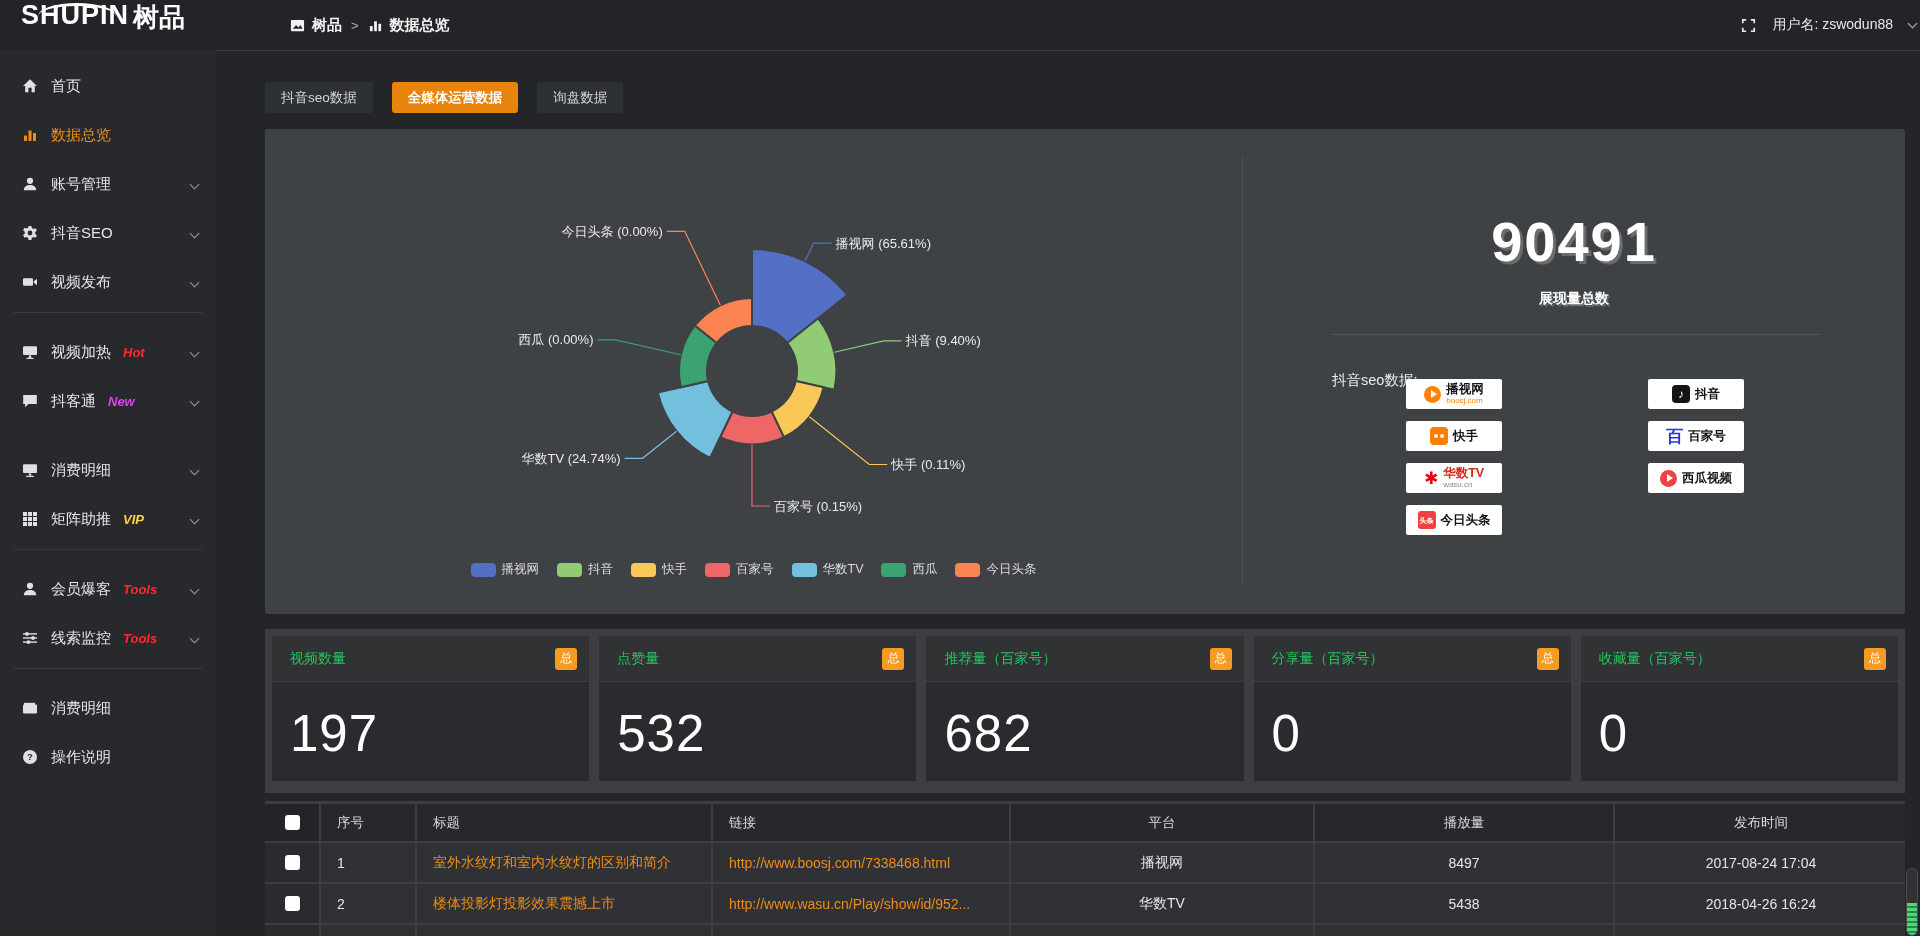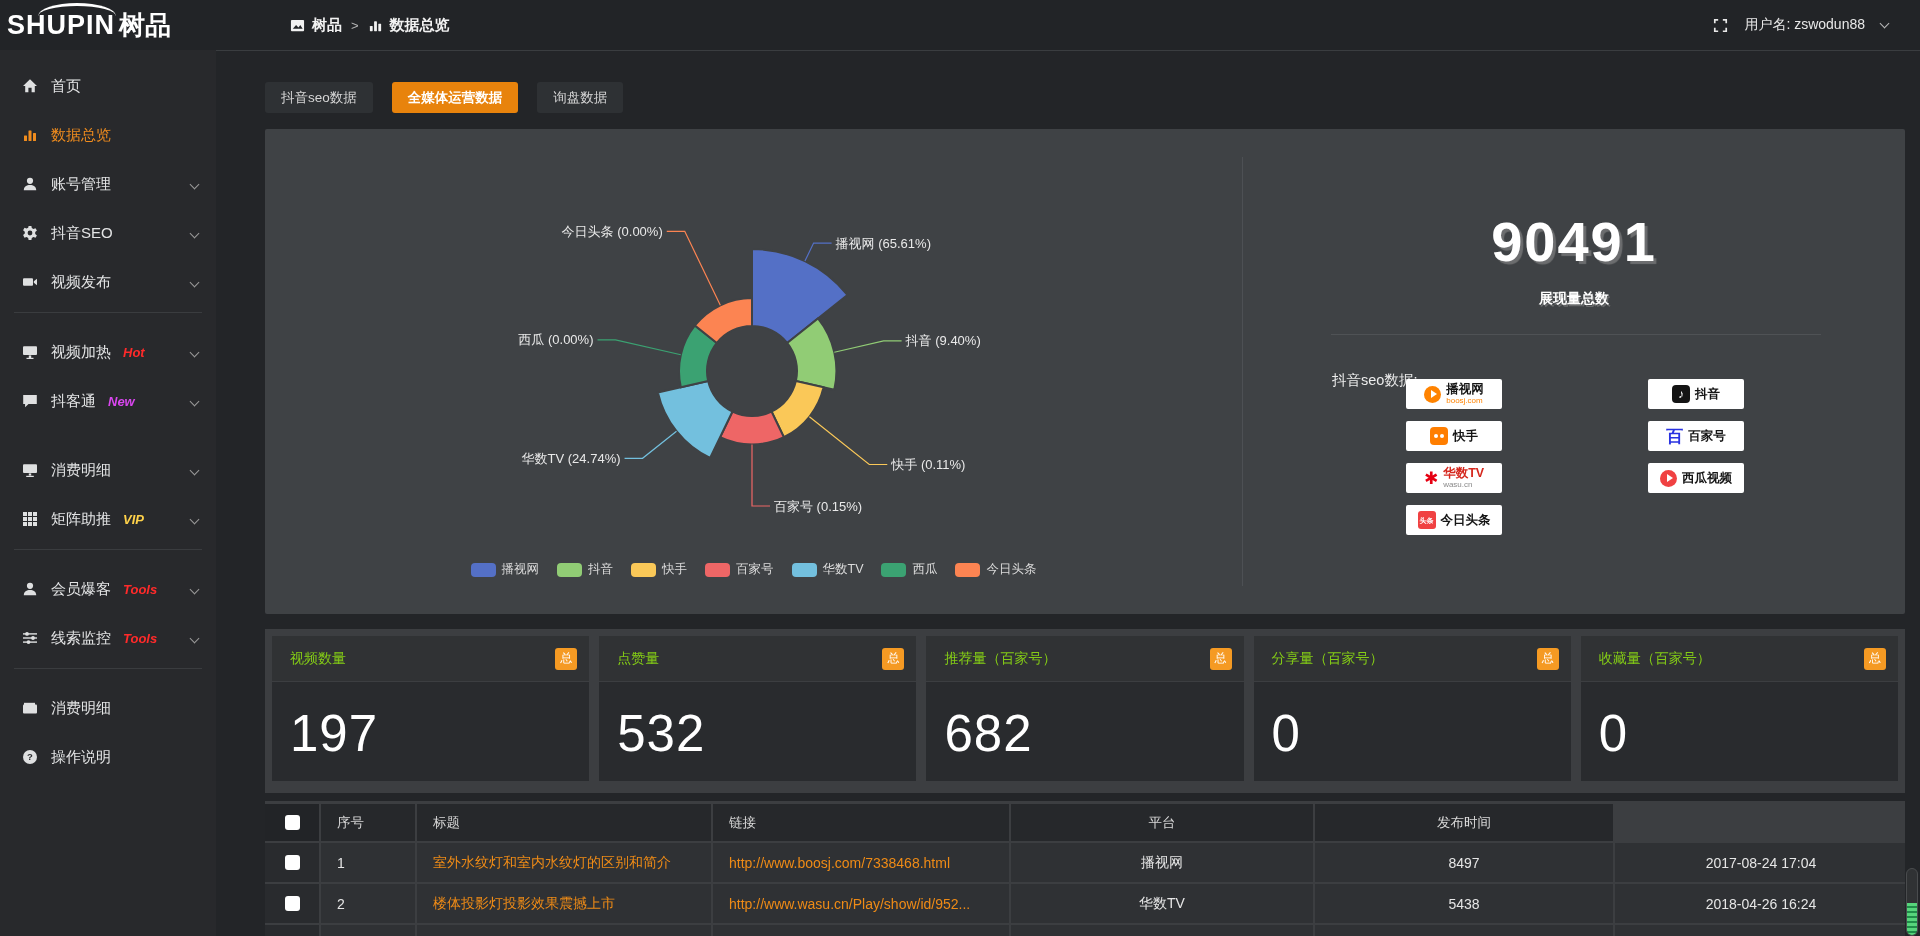--- a/index.html
+++ b/index.html
@@ -3,32 +3,32 @@
 <meta charset="utf-8">
 <style>
   html,body{margin:0;padding:0;width:1920px;height:936px;overflow:hidden;
     background:#232528;font-family:"Liberation Sans","DejaVu Sans",sans-serif;
     -webkit-font-smoothing:antialiased;}
   *{box-sizing:border-box;}
 
   
   .topbar{position:absolute;left:0;top:0;width:1920px;height:50px;background:#222427;
     display:flex;align-items:center;z-index:5;}
-  .logo{width:216px;height:50px;position:relative;display:flex;align-items:center;
-    padding-left:7px;color:#fff;flex:0 0 216px;}
+  .logo{width:216px;height:50px;position:relative;display:flex;align-items:flex-start;
+    padding-left:21px;color:#fff;flex:0 0 216px;}
   .logo-arc{position:absolute;left:38px;top:3px;width:78px;height:13px;
     border-top:3px solid #fff;border-radius:50% 50% 0 0/100% 100% 0 0;}
   .logo-latin{font-size:27px;font-weight:bold;letter-spacing:1px;}
   .logo-cn{font-size:26px;font-weight:bold;margin-left:4px;}
   .breadcrumb{display:flex;align-items:center;color:#f2f2f2;font-size:15px;
     font-weight:bold;padding-left:74px;gap:7px;}
   .crumb-ico{display:inline-flex;width:15px;height:15px;}
   .crumb-sep{color:#b5b5b5;font-size:13px;font-weight:normal;margin:0 2px;}
   .topbar-right{margin-left:auto;display:flex;align-items:center;gap:16px;
-    padding-right:32px;color:#e8e8e8;font-size:14px;}
+    padding-right:4px;color:#e8e8e8;font-size:14px;}
   .fs-ico{display:inline-flex;width:15px;height:15px;}
   .chev{display:inline-block;width:7px;height:7px;border-right:1.6px solid #b9b9b9;
     border-bottom:1.6px solid #b9b9b9;transform:rotate(45deg);margin-top:-3px;}
 
   
   .sidebar{position:absolute;left:0;top:50px;width:216px;height:886px;background:#28292c;
     padding-top:16px;z-index:4;}
   .side-item{position:relative;height:40px;margin-bottom:9px;display:flex;align-items:center;
     padding-left:22px;color:#e3e4e5;font-size:15px;cursor:pointer;}
   .side-item .s-ico{width:16px;height:16px;margin-right:13px;display:inline-flex;color:#dfe0e1;}
@@ -87,21 +87,21 @@
   .bjh{color:#2932e1;font-weight:bold;font-size:17px;line-height:1;}
   .wasu-star{color:#e60012;font-size:17px;line-height:1;font-weight:bold;}
   .tt{font-size:7px;font-weight:bold;color:#fff;width:14px;text-align:center;line-height:7px;}
 
   
   .cards-strip{position:absolute;left:49px;top:578px;width:1640px;height:164px;
     background:#3c3e41;display:flex;gap:10px;padding:7px 7px 12px 7px;}
   .card{flex:1;background:#292b2e;display:flex;flex-direction:column;}
   .card-head{height:46px;display:flex;align-items:center;justify-content:space-between;
     background:#303234;padding:0 12px 0 18px;border-bottom:1px solid #3c3e41;}
-  .card-title{color:#84cc16;font-size:14px;}
+  .card-title{color:#22c55e;font-size:14px;}
   .card-badge{width:22px;height:22px;background:#f59a23;color:#fff;border-radius:3px;
     font-size:12px;display:flex;align-items:center;justify-content:center;}
   .card-value{color:#fff;font-size:51px;font-weight:500;padding:22px 0 0 18px;letter-spacing:1px;}
 
   
   .table-strip{position:absolute;left:49px;top:750px;width:1640px;height:186px;
     background:#3c3e41;padding-top:3px;overflow:hidden;}
   .t-row{display:grid;grid-template-columns:54px 94px 294px 296px 302px 298px 292px;
     column-gap:2px;margin-bottom:2px;}
   .t-cell{background:#2f3134;height:39px;display:flex;align-items:center;
@@ -481,20 +481,21 @@
 
   <div class="table-strip" id="table">
       <div class="t-row t-head">
         <div class="t-cell cb">
           <span class="checkbox"></span>
         </div>
         <div class="t-cell pad">序号</div>
         <div class="t-cell pad">标题</div>
         <div class="t-cell pad">链接</div>
         <div class="t-cell center">平台</div>
+        <div class="t-cell center">播放量</div>
         <div class="t-cell center">发布时间</div>
       </div>
       <div class="t-row">
         <div class="t-cell cb">
           <span class="checkbox"></span>
         </div>
         <div class="t-cell pad">1</div>
         <div class="t-cell pad orange">室外水纹灯和室内水纹灯的区别和简介</div>
         <div class="t-cell pad orange">http://www.boosj.com/7338468.html</div>
         <div class="t-cell center">播视网</div>

